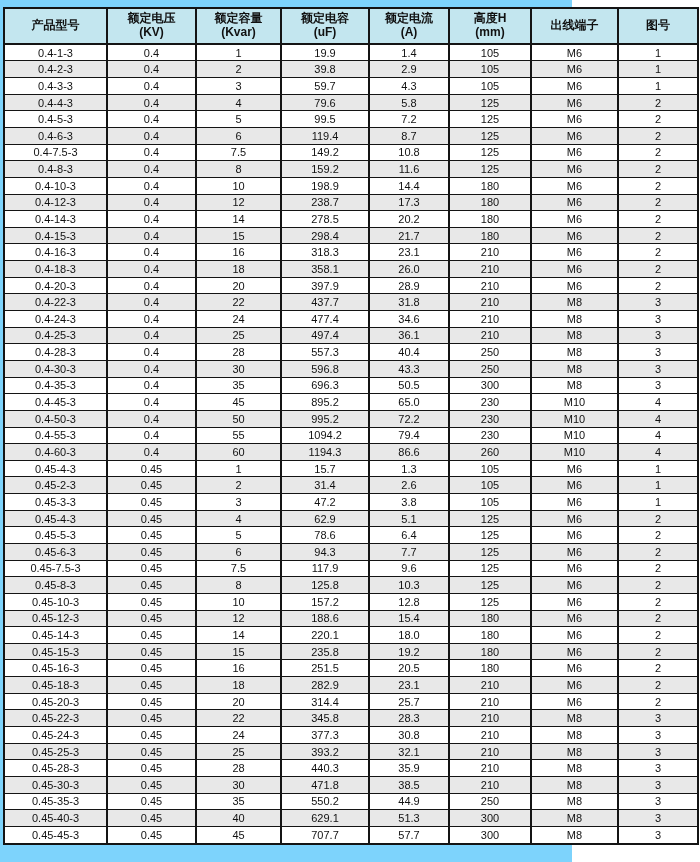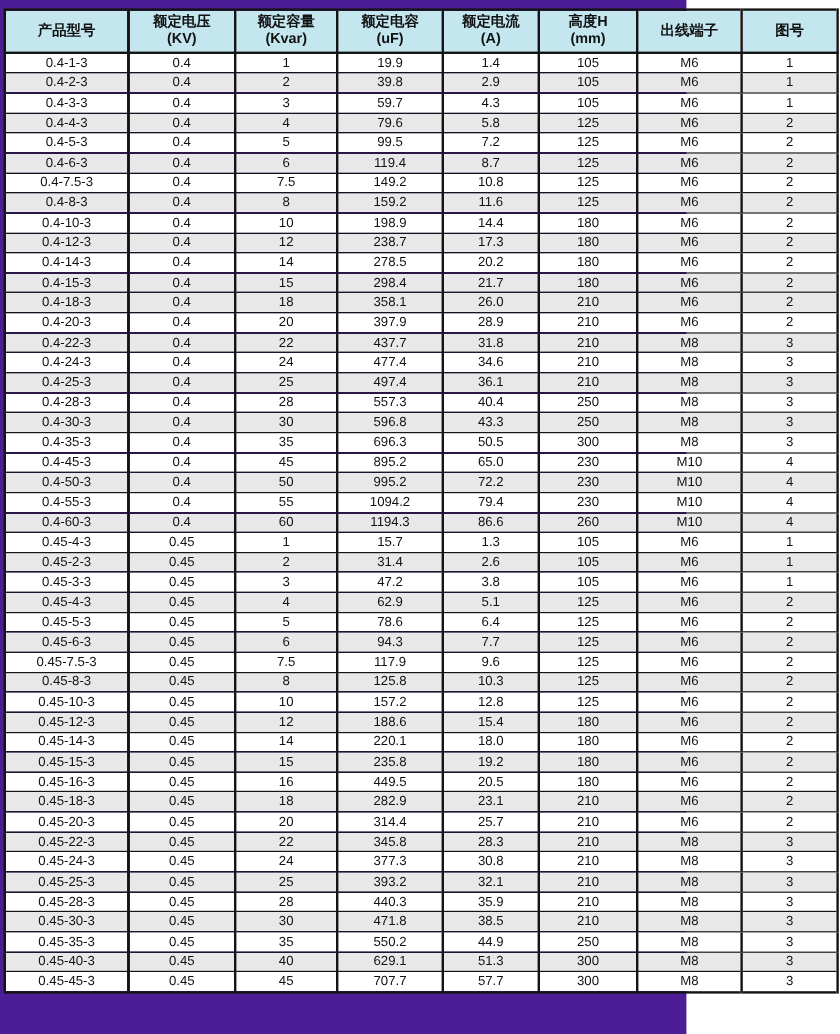--- a/index.html
+++ b/index.html
@@ -6,21 +6,21 @@
     margin: 0;
     padding: 0;
     background: #ffffff;
     font-family: "Liberation Sans", "DejaVu Sans", sans-serif;
   }
   .page {
     width: 572px;
     height: 862px;
     box-sizing: border-box;
     padding: 7px 3px 2px 3px;
-    background: #4c1d95;
+    background: #7dd3fc;
   }
   table.spec {
     border-collapse: collapse;
     table-layout: fixed;
     width: 694px;
     border: 2px solid #141414;
   }
   table.spec th, table.spec td {
     border-top: 1px solid #141414;
     border-bottom: 1px solid #141414;
@@ -219,20 +219,30 @@
         <tr class="stripe">
           <td>0.4-15-3</td>
           <td>0.4</td>
           <td>15</td>
           <td>298.4</td>
           <td>21.7</td>
           <td>180</td>
           <td>M6</td>
           <td>2</td>
         </tr>
+        <tr>
+          <td>0.4-16-3</td>
+          <td>0.4</td>
+          <td>16</td>
+          <td>318.3</td>
+          <td>23.1</td>
+          <td>210</td>
+          <td>M6</td>
+          <td>2</td>
+        </tr>
         <tr class="stripe">
           <td>0.4-18-3</td>
           <td>0.4</td>
           <td>18</td>
           <td>358.1</td>
           <td>26.0</td>
           <td>210</td>
           <td>M6</td>
           <td>2</td>
         </tr>
@@ -463,21 +473,21 @@
           <td>235.8</td>
           <td>19.2</td>
           <td>180</td>
           <td>M6</td>
           <td>2</td>
         </tr>
         <tr>
           <td>0.45-16-3</td>
           <td>0.45</td>
           <td>16</td>
-          <td>449.5</td>
+          <td>251.5</td>
           <td>20.5</td>
           <td>180</td>
           <td>M6</td>
           <td>2</td>
         </tr>
         <tr class="stripe">
           <td>0.45-18-3</td>
           <td>0.45</td>
           <td>18</td>
           <td>282.9</td>

